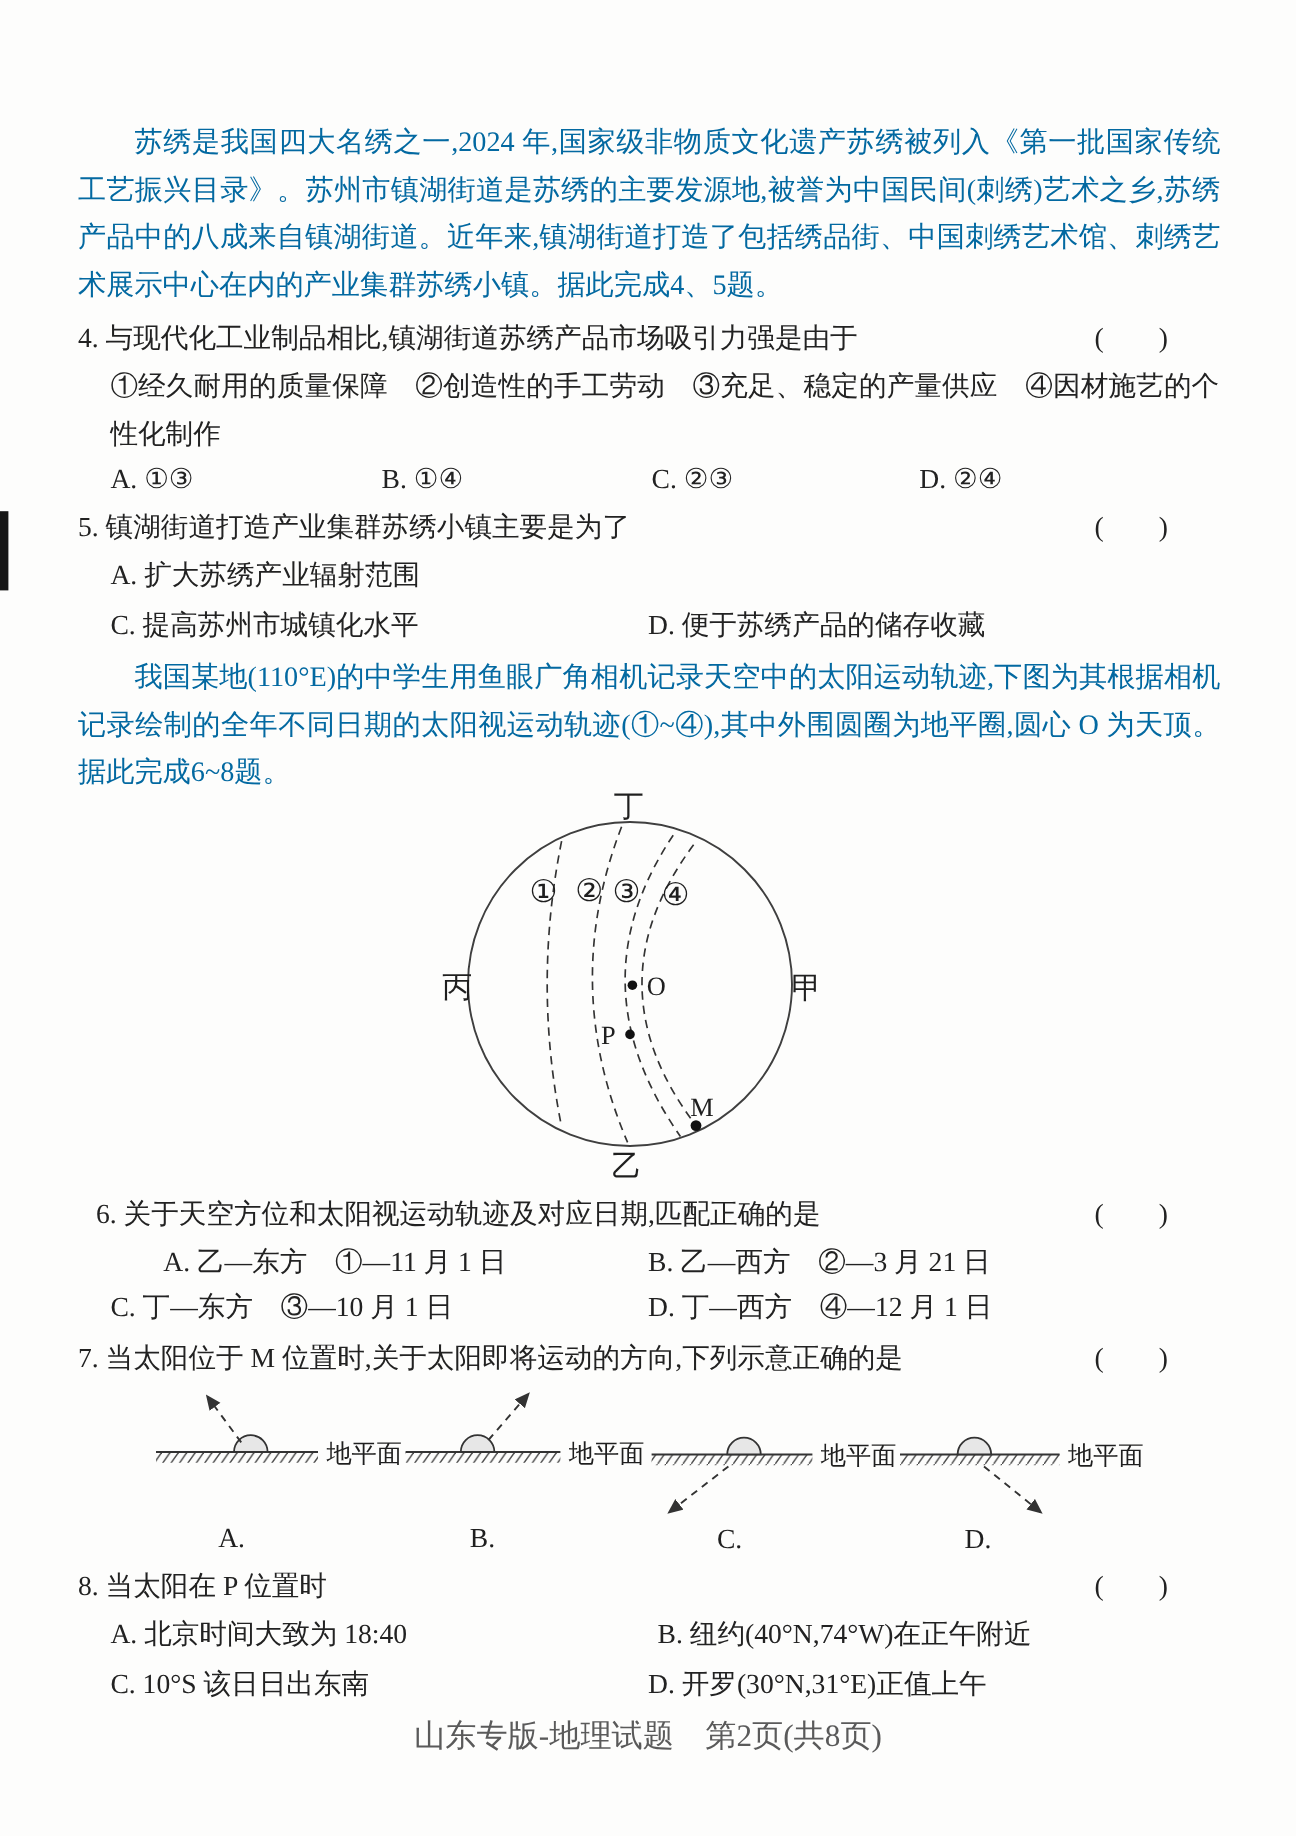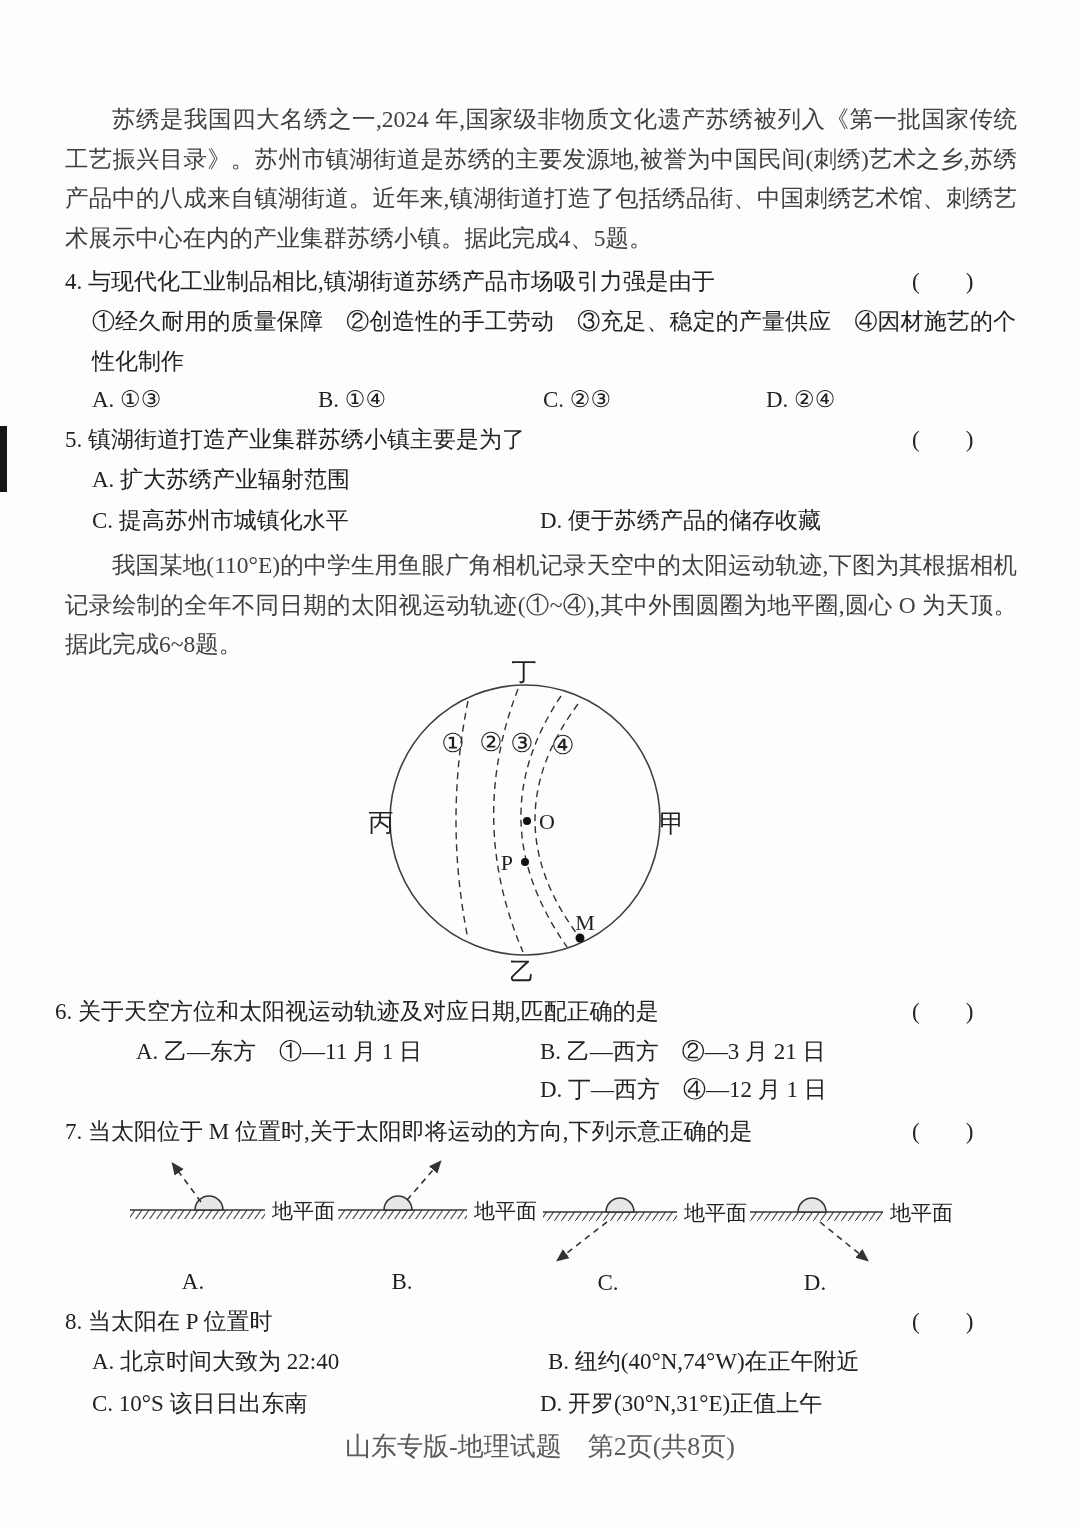--- a/index.html
+++ b/index.html
@@ -4,21 +4,21 @@
 <style>
   html,body { margin:0; padding:0; background:#ffffff; }
   .page {
     position:relative; width:1080px; height:1530px;
     background:#fdfdfc; overflow:hidden;
     font-family:"Liberation Serif","DejaVu Serif",serif;
     color:#1f1f1f;
   }
   .para {
     position:absolute; font-size:23.5px; line-height:39.5px;
-    text-align:justify; text-indent:2em; color:#404040;
+    text-align:justify; text-indent:2em; color:#0369a1;
   }
   .t {
     position:absolute; font-size:23px; line-height:40px;
     white-space:nowrap; color:#222;
   }
   .items {
     position:absolute; font-size:23px; line-height:40px;
     text-align:justify; color:#222;
   }
   .bracket { position:absolute; left:912px; font-size:23px; line-height:40px; color:#222; }
@@ -72,24 +72,25 @@
     <text x="314" y="172" font-size="25" text-anchor="middle">甲</text>
 
     <circle cx="169" cy="161" r="4" fill="#111"></circle>
     <text x="181" y="169" font-size="22" text-anchor="start">O</text>
     <circle cx="167" cy="202" r="4" fill="#111"></circle>
     <text x="155" y="210" font-size="22" text-anchor="end">P</text>
     <circle cx="222" cy="278" r="4.5" fill="#111"></circle>
     <text x="227" y="270" font-size="22" text-anchor="middle">M</text>
   </svg>
 
-  <div class="t" style="left:55px; top:992px;">6. 关于天空方位和太阳视运动轨迹及对应日期,匹配正确的是</div>
+  <div class="t" style="left:80px; top:992px;">6. 关于天空方位和太阳视运动轨迹及对应日期,匹配正确的是</div>
   <div class="bracket" style="top:992px;">(  )</div>
   <div class="t" style="left:92px;  top:1032px;margin-left:44px;">A. 乙—东方　①—11 月 1 日</div>
   <div class="t" style="left:540px; top:1032px;">B. 乙—西方　②—3 月 21 日</div>
+  <div class="t" style="left:92px;  top:1070px;">C. 丁—东方　③—10 月 1 日</div>
   <div class="t" style="left:540px; top:1070px;">D. 丁—西方　④—12 月 1 日</div>
 
   <div class="t" style="left:65px; top:1112px;">7. 当太阳位于 M 位置时,关于太阳即将运动的方向,下列示意正确的是</div>
   <div class="bracket" style="top:1112px;">(  )</div>
 
   <svg style="position:absolute; left:100px; top:1150px;" width="920" height="148" viewBox="0 0 920 148">
     <defs>
       <marker id="arr" markerWidth="9" markerHeight="8" refX="6.5" refY="3.5" orient="auto">
         <path d="M0,0 L8,3.5 L0,7 Z" fill="#333"></path>
       </marker>
@@ -130,20 +131,20 @@
       <line x1="650" y1="62" x2="783" y2="62" stroke="#333" stroke-width="1.7"></line>
       <path d="M 698 62 A 14 14 0 0 1 726 62 Z" fill="#e7e7e7" stroke="#333" stroke-width="1.5"></path>
       <line x1="720" y1="72" x2="767" y2="110" stroke="#333" stroke-width="1.6" stroke-dasharray="6 5" marker-end="url(#arr)"></line>
       <text x="790" y="70" font-size="21" text-anchor="start">地平面</text>
       <text x="715" y="140" font-size="23" text-anchor="middle">D.</text>
     </g>
   </svg>
 
   <div class="t" style="left:65px; top:1302px;">8. 当太阳在 P 位置时</div>
   <div class="bracket" style="top:1302px;">(  )</div>
-  <div class="t" style="left:92px;  top:1342px;">A. 北京时间大致为 22:40</div>
+  <div class="t" style="left:92px;  top:1342px;">A. 北京时间大致为 18:40</div>
   <div class="t" style="left:548px; top:1342px;">B. 纽约(40°N,74°W)在正午附近</div>
   <div class="t" style="left:92px;  top:1384px;">C. 10°S 该日日出东南</div>
   <div class="t" style="left:540px; top:1384px;">D. 开罗(30°N,31°E)正值上午</div>
 
   <div class="footer">山东专版-地理试题　第2页(共8页)</div>
 
 </div>
 
 </body></html>

